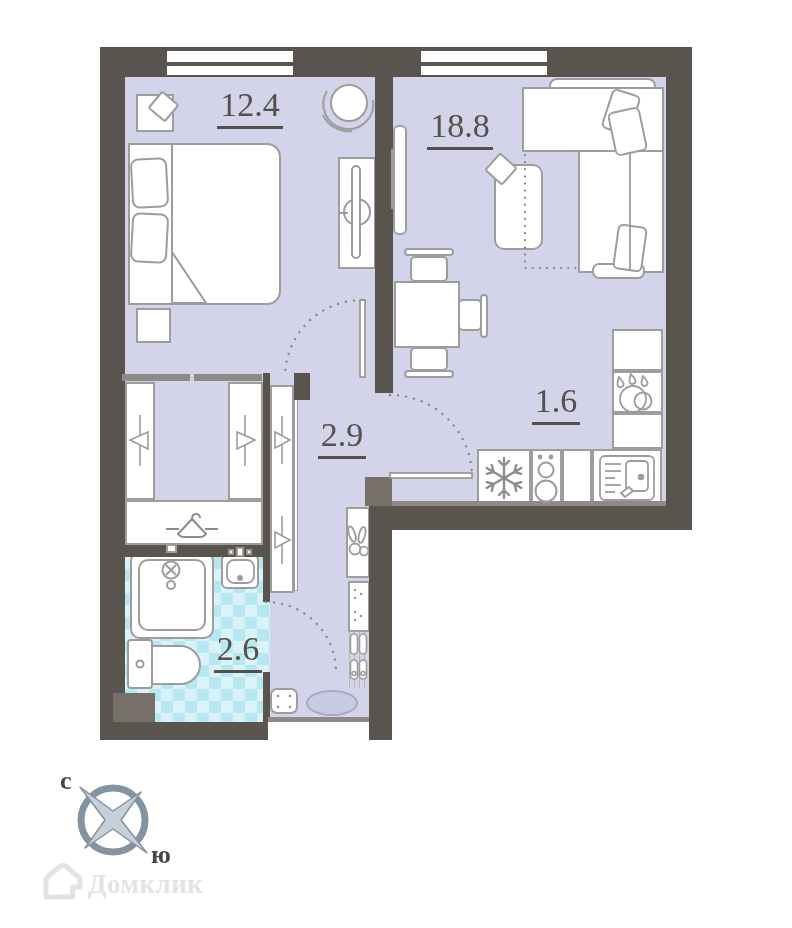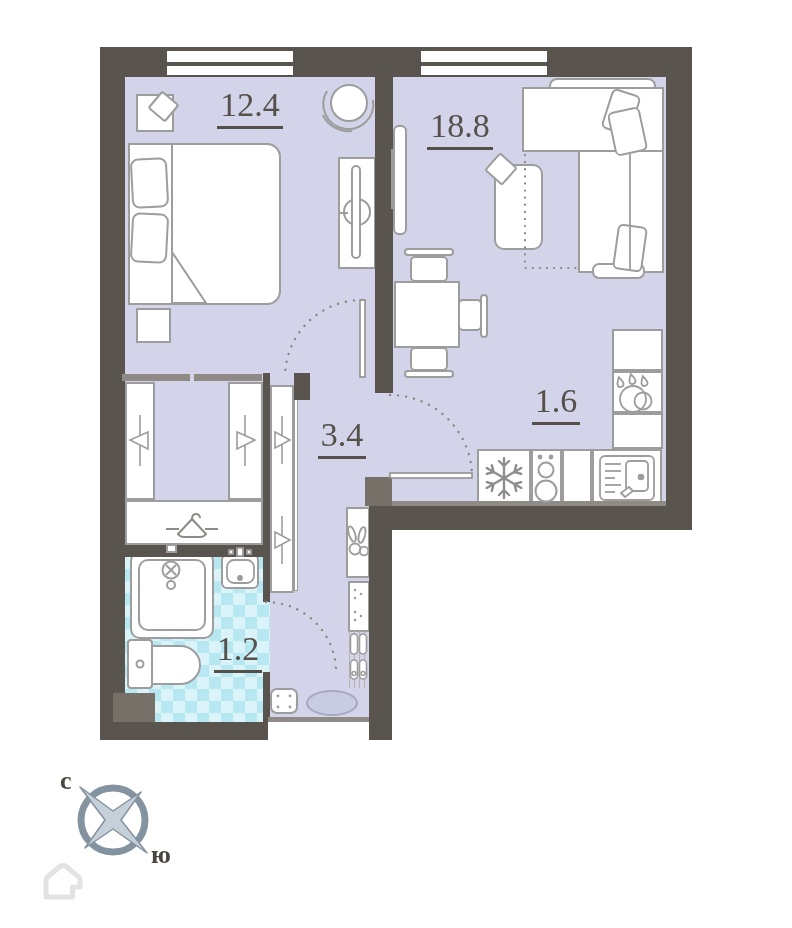--- a/index.html
+++ b/index.html
@@ -273,23 +273,24 @@
     </g>
 
     <path d="M46,897 V881 Q46,878 48,876.5 L60,866.5 Q63,864.5 66,866.5 L78,876.5 Q80,878 80,881 V887 H72.5 V897 Z" fill="none" stroke="#e4e3e1" stroke-width="5" stroke-linejoin="round"></path>
   </svg>
 
   <div class="abs roomlabel" style="left:210px;top:88px;width:80px;">
     <span>12.4</span></div>
   <div class="abs roomlabel" style="left:420px;top:109px;width:80px;">
     <span>18.8</span></div>
   <div class="abs roomlabel" style="left:310px;top:418px;width:64px;">
-    <span>3.4</span></div>
+    <span>2.9</span></div>
   <div class="abs roomlabel" style="left:524px;top:384px;width:64px;">
     <span>1.6</span></div>
   <div class="abs roomlabel" style="left:206px;top:632px;width:64px;">
-    <span>1.2</span></div>
+    <span>2.6</span></div>
 
   <span class="abs compass-letter" style="left:60px;top:768px;">с</span>
   <span class="abs compass-letter" style="left:151px;top:842px;">ю</span>
 
+  <span class="abs brand" style="left:88px;top:871px;">Домклик</span>
 
 </div>
 
 </body></html>

